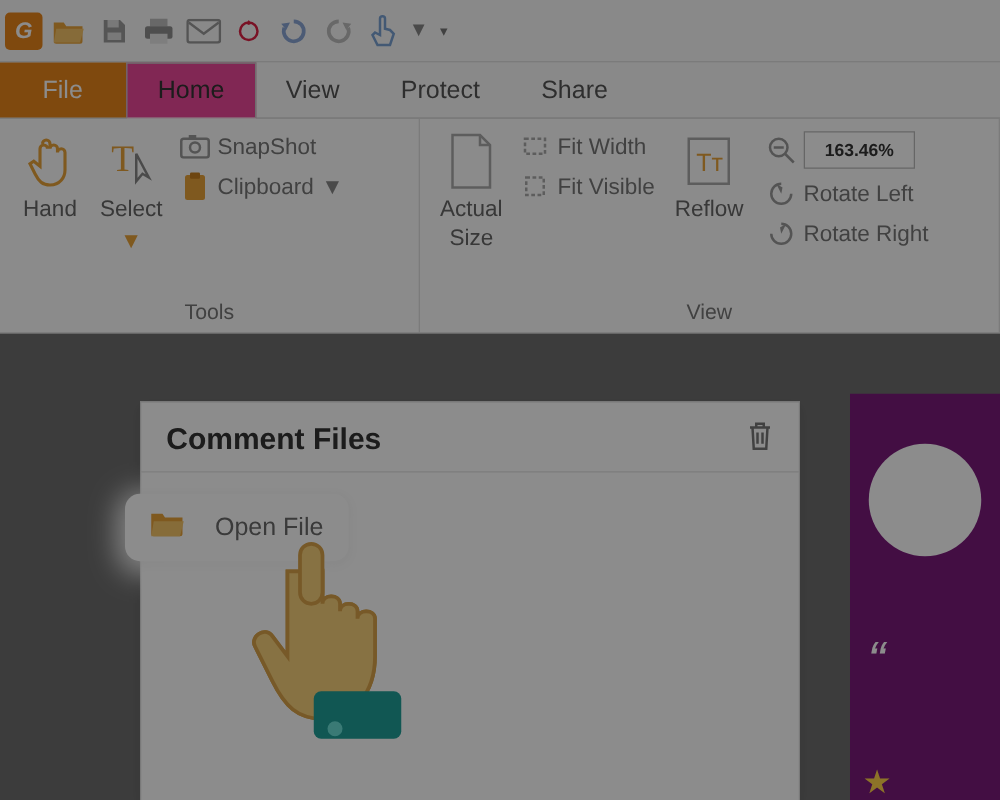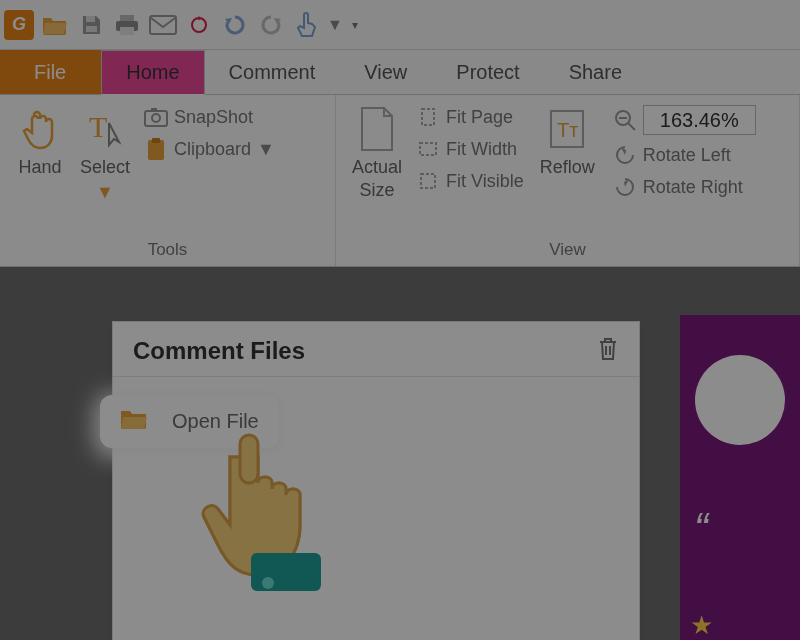--- a/index.html
+++ b/index.html
@@ -95,21 +95,21 @@
   .cmd {
     display:flex; align-items:center; gap:6px;
     color:#777; font-size:18px; cursor:pointer;
     white-space:nowrap;
   }
   .cmd .ic { width:24px; height:24px; display:flex; align-items:center; justify-content:center; }
   .zoombox {
     border:1px solid #bbb; background:#fff;
     height:30px; min-width:86px;
     display:flex; align-items:center; justify-content:flex-end;
-    padding:0 16px; font-size:20px; color:#333;
+    padding:0 16px; font-size:14px; color:#333;font-weight:bold;
   }
   
   .startarea {
     position:relative;
     background:#6e6e6e;
     height: calc(640px - 50px - 45px - 172px);
     padding-top:60px;
   }
   .recent-panel {
     position:absolute;
@@ -217,21 +217,20 @@
         <path d="M9 4a2 2 0 0 1 4 0v8l4 1 3 3-3 9H7l-4-8 2-2 4 2z" fill="none" stroke="#7aa3d4" stroke-width="2"></path>
       </svg>
   </div>
   <div class="btn" style="width:14px">▼</div>
   <div class="btn" style="width:14px;font-size:12px;color:#777">▾</div>
 </div>
 
 <div class="tabs">
   <div class="tab tab-file">File</div>
   <div class="tab active">Home</div>
-  <div class="tab">Comment</div>
   <div class="tab">View</div>
   <div class="tab">Protect</div>
   <div class="tab">Share</div>
 </div>
 
 <div class="ribbon">
 
   <div class="group" style="width:336px">
     <div class="group-body">
       <div class="bigbtn">
@@ -287,28 +286,20 @@
               <path d="M26 2v8h8" fill="none" stroke="#aaa" stroke-width="2"></path>
             </svg>
         </span>
         <span>Actual</span>
         <span style="margin-top:-4px">Size</span>
       </div>
       <div class="vlist" style="margin-left:6px">
         <div class="cmd">
           <span class="ic">
               <svg width="22" height="22" viewBox="0 0 22 22">
-                <rect x="5" y="3" width="12" height="16" fill="none" stroke="#aaa" stroke-width="2" stroke-dasharray="3 2"></rect>
-              </svg>
-            </span>
-          <span>Fit Page</span>
-        </div>
-        <div class="cmd">
-          <span class="ic">
-              <svg width="22" height="22" viewBox="0 0 22 22">
                 <rect x="3" y="5" width="16" height="12" fill="none" stroke="#aaa" stroke-width="2" stroke-dasharray="3 2"></rect>
               </svg>
             </span>
           <span>Fit Width</span>
         </div>
         <div class="cmd">
           <span class="ic">
               <svg width="22" height="22" viewBox="0 0 22 22">
                 <rect x="4" y="4" width="14" height="14" fill="none" stroke="#aaa" stroke-width="2" stroke-dasharray="3 2"></rect>
               </svg>

